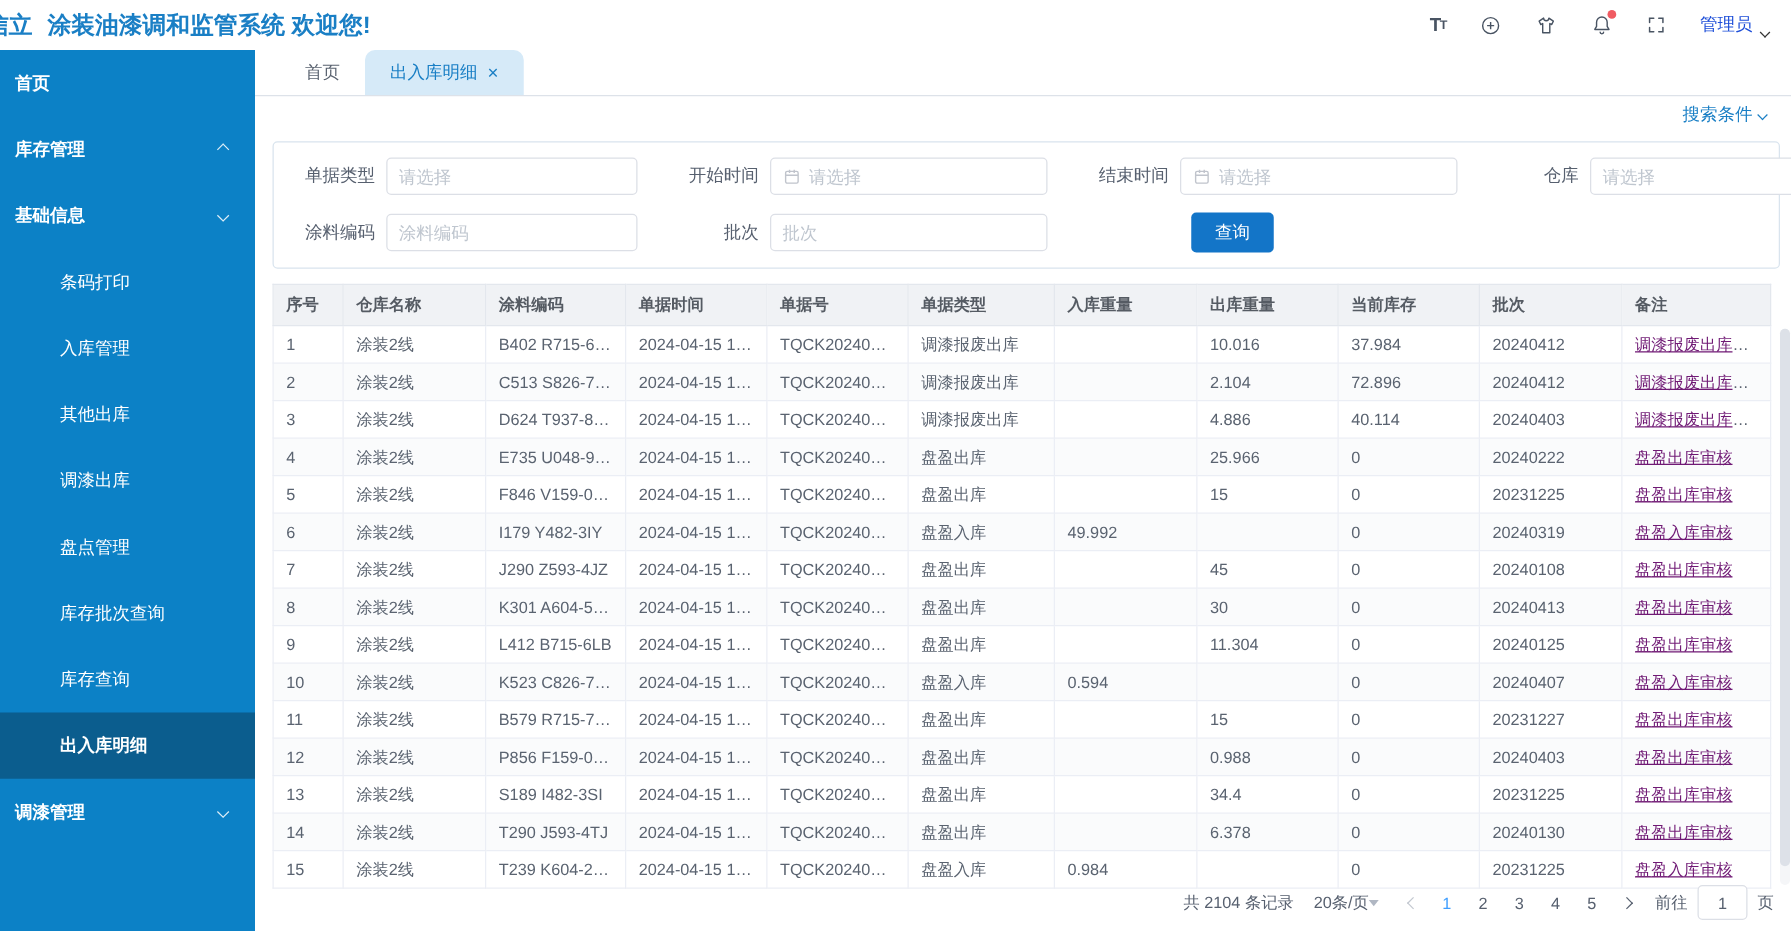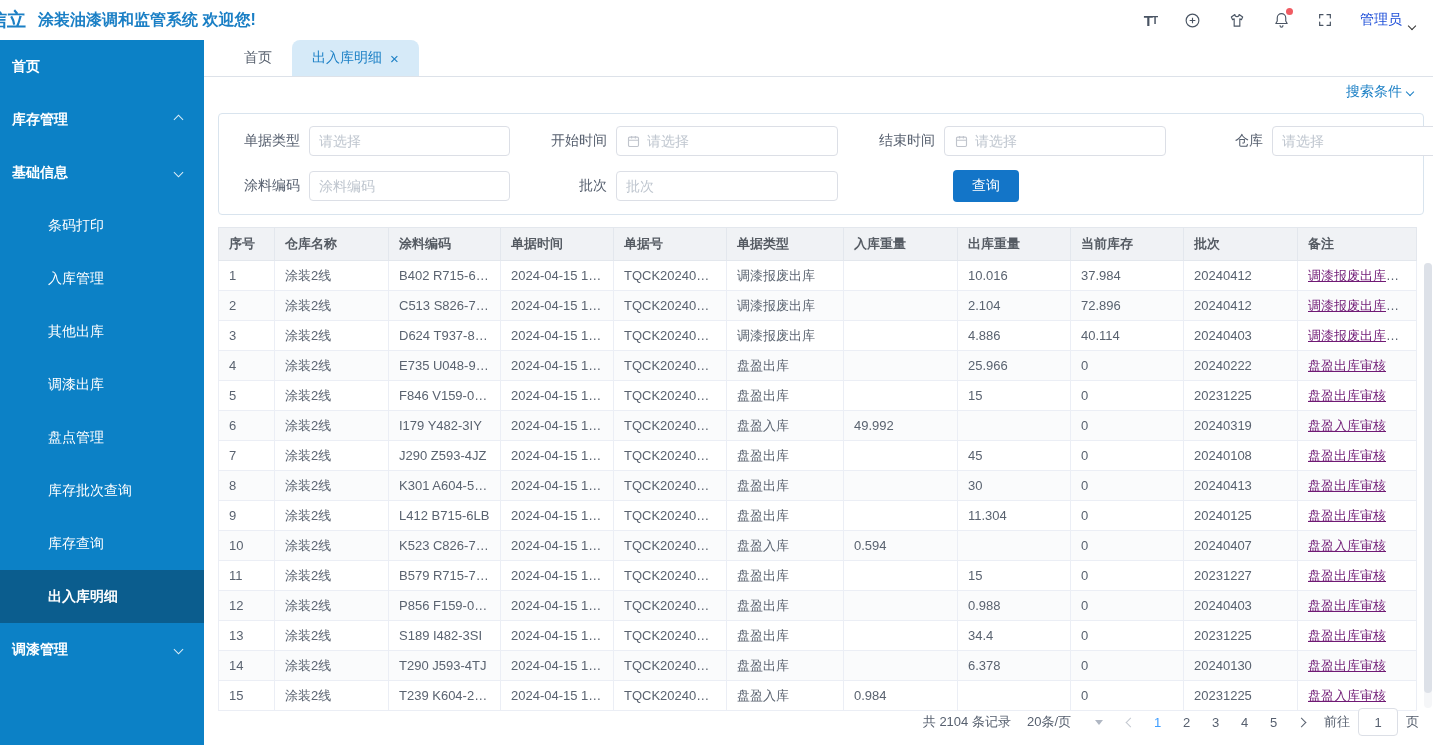--- a/index.html
+++ b/index.html
@@ -4,21 +4,21 @@
 <style>
   * { box-sizing: border-box; margin: 0; padding: 0; }
   html,body { width:1433px; height:745px; overflow:hidden;
     font-family:"Liberation Sans","DejaVu Sans",sans-serif; background:#fff; }
 
   
   .header { position:absolute; top:0; left:0; width:1433px; height:40px;
     background:#fff; display:flex; align-items:center; z-index:20; }
   .logo-clip { width:34px; overflow:hidden; flex:0 0 34px; }
   .logo-text { color:#1a7fc5; font-weight:bold; font-size:19px; margin-left:-12px; white-space:nowrap; }
-  .header-title { color:#1a7fc5; font-size:16px; font-weight:600; margin-left:4px; white-space:nowrap;text-align:right; }
+  .header-title { color:#1a7fc5; font-size:19px; font-weight:600; margin-left:4px; white-space:nowrap;text-align:right; }
   .header-right { margin-left:auto; display:flex; align-items:center; gap:27px; margin-right:18px; color:#495463; }
   .hicon { position:relative; display:flex; align-items:center; cursor:pointer; }
   .hicon svg { display:block; }
   .tt { font-weight:bold; font-size:15px; letter-spacing:-1px; }
   .tt small { font-size:10px; font-weight:bold; }
   .red-dot { position:absolute; top:-3px; right:-3px; width:7px; height:7px; border-radius:50%; background:#f05b62; }
   .user-wrap { display:flex; align-items:flex-end; gap:7px; font-size:14px; color:#1d4ed8; cursor:pointer; }
 
   
   .chev { display:inline-block; width:7px; height:7px;
@@ -76,21 +76,21 @@
   .remark { text-decoration:underline; color:#701a75; cursor:pointer; }
 
   .vscroll { position:absolute; top:36px; right:-6px; width:8px; height:445px;
     background:#f5f6f8; border-radius:4px; }
   .vscroll-thumb { width:8px; height:430px; background:#dde1e8; border-radius:4px; }
 
   
   .pager { position:absolute; right:14px; bottom:9px; display:flex; align-items:center;
     font-size:13px; color:#57606f; }
   .pg-total { margin-right:16px; }
-  .pg-size { display:flex; align-items:center; gap:24px; margin-right:14px; cursor:pointer; }
+  .pg-size { display:flex; align-items:center; gap:0; margin-right:14px; cursor:pointer; }
   .tri-down { width:0; height:0; border-left:4px solid transparent; border-right:4px solid transparent;
     border-top:5px solid #b0b7c3; }
   .pg-arrow { width:26px; display:flex; justify-content:center; align-items:center; cursor:pointer; }
   .pg-arrow.disabled { color:#c3c8d0; cursor:default; }
   .pg-pages { display:flex; align-items:center; }
   .pg-num { width:29px; text-align:center; cursor:pointer; }
   .pg-num.active { color:#3f9eff; }
   .pg-goto { display:flex; align-items:center; gap:8px; margin-left:10px; }
   .pg-input { width:40px; height:28px; border:1px solid #dcdfe6; border-radius:4px;
     text-align:center; font-size:13px; color:#57606f; outline:none; font-family:inherit; }

